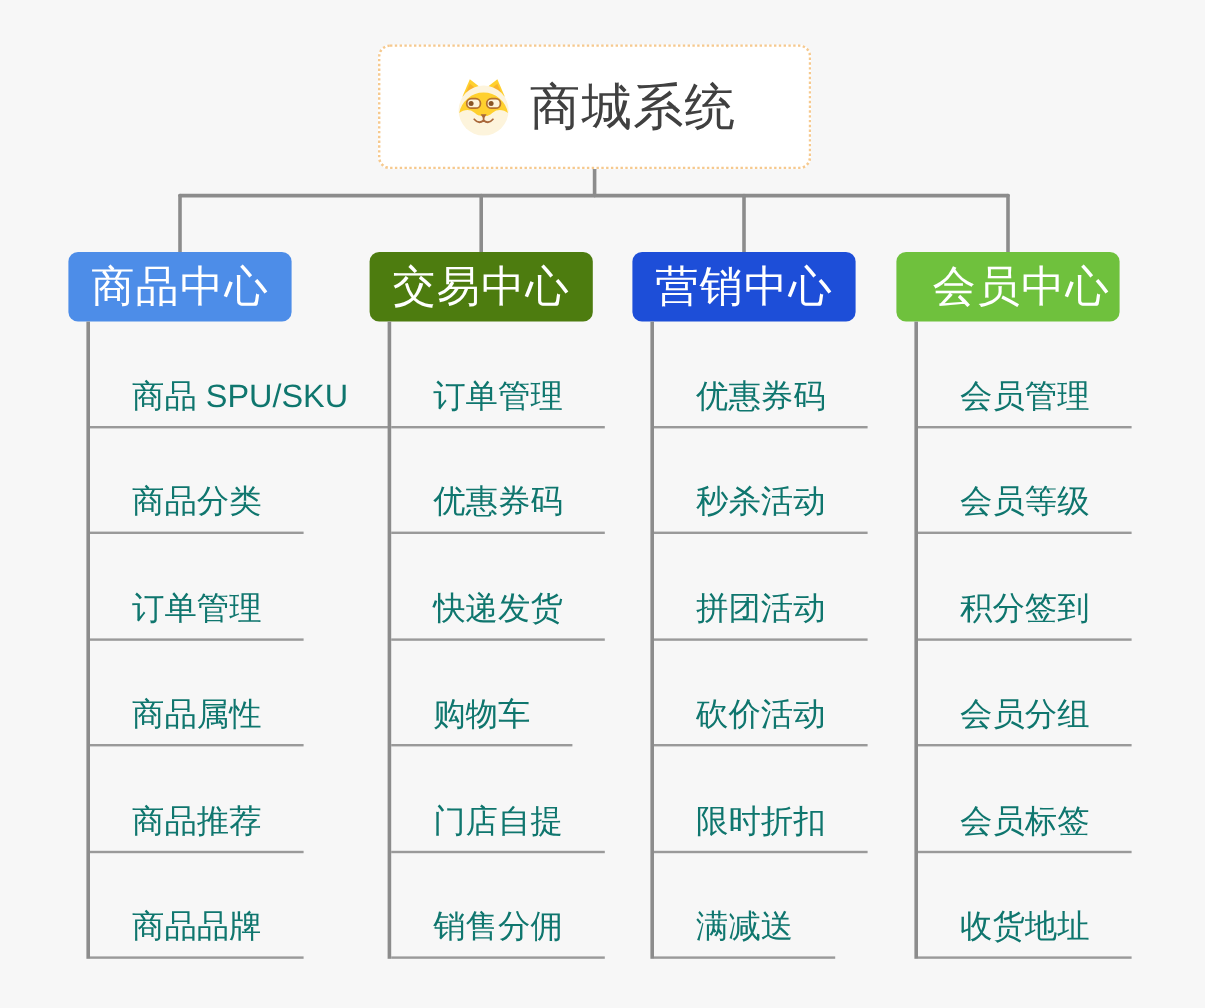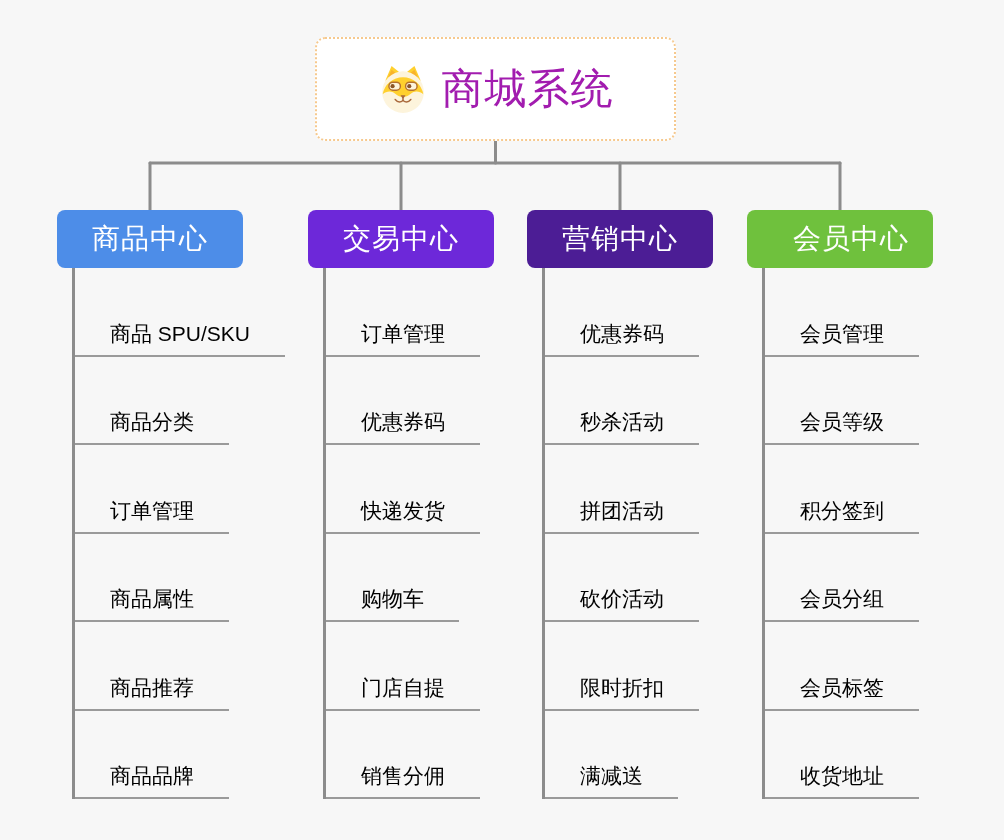--- a/index.html
+++ b/index.html
@@ -19,21 +19,21 @@
     background: #ffffff;
     border: 2px dotted #f6c98e;
     border-radius: 10px;
     display: flex;
     align-items: center;
     justify-content: center;
     gap: 14px;
   }
   .root-title {
     font-size: 42px;
-    color: #a21caf;
+    color: #404040;
     letter-spacing: 1px;
     white-space: nowrap;
   }
   .dog-icon { width: 50px; height: 50px; flex: 0 0 auto; }
 
   
   .connectors {
     position: absolute;
     left: 0; top: 0;
     width: 1004px; height: 840px;
@@ -44,21 +44,21 @@
   .branch { position: absolute; top: 210px; }
   .branch:nth-of-type(1) { left: 57px;  }
   .branch:nth-of-type(2) { left: 308px; }
   .branch:nth-of-type(3) { left: 527px; }
   .branch:nth-of-type(4) { left: 747px; }
 
   .branch-header {
     width: 186px; height: 58px;
     border-radius: 8px;
     color: #ffffff;
-    font-size: 28px;
+    font-size: 36px;
     display: flex;
     align-items: center;
     justify-content: center;
     white-space: nowrap;
     letter-spacing: 1px;
   }
   .branch-items {
     margin-left: 15px;
     width: fit-content;
     border-left: 3px solid #8c8c8c;
@@ -66,22 +66,22 @@
   .topic-item {
     height: 88.5px;
     padding: 0 35px;
     border-bottom: 2px solid #9a9a9a;
     display: flex;
     align-items: flex-end;
     width: fit-content;
     white-space: nowrap;
   }
   .topic-item span {
-    font-size: 21px;
-    color: #000000;
+    font-size: 27px;
+    color: #0f766e;
     padding-bottom: 7px;
   }
 </style>
 </head>
 <body>
 
 <svg class="connectors" viewBox="0 0 1004 840" xmlns="http://www.w3.org/2000/svg">
   <g stroke="#8c8c8c" stroke-width="3" fill="none" stroke-linecap="round">
     <path d="M495.5 141 L495.5 163"></path>
     <path d="M150 163 L840 163"></path>
@@ -134,21 +134,21 @@
         </div>
         <div class="topic-item">
           <span>商品推荐</span>
         </div>
         <div class="topic-item">
           <span>商品品牌</span>
         </div>
       </div>
     </div>
     <div class="branch">
-      <div class="branch-header" style="background: #6d28d9; text-align: right;">交易中心</div>
+      <div class="branch-header" style="background: #4d7c0f; text-align: right;">交易中心</div>
       <div class="branch-items">
         <div class="topic-item">
           <span>订单管理</span>
         </div>
         <div class="topic-item">
           <span>优惠券码</span>
         </div>
         <div class="topic-item">
           <span>快递发货</span>
         </div>
@@ -157,21 +157,21 @@
         </div>
         <div class="topic-item">
           <span>门店自提</span>
         </div>
         <div class="topic-item">
           <span>销售分佣</span>
         </div>
       </div>
     </div>
     <div class="branch">
-      <div class="branch-header" style="background: #4c1d95;">营销中心</div>
+      <div class="branch-header" style="background: #1d4ed8;">营销中心</div>
       <div class="branch-items">
         <div class="topic-item">
           <span>优惠券码</span>
         </div>
         <div class="topic-item">
           <span>秒杀活动</span>
         </div>
         <div class="topic-item">
           <span>拼团活动</span>
         </div>

